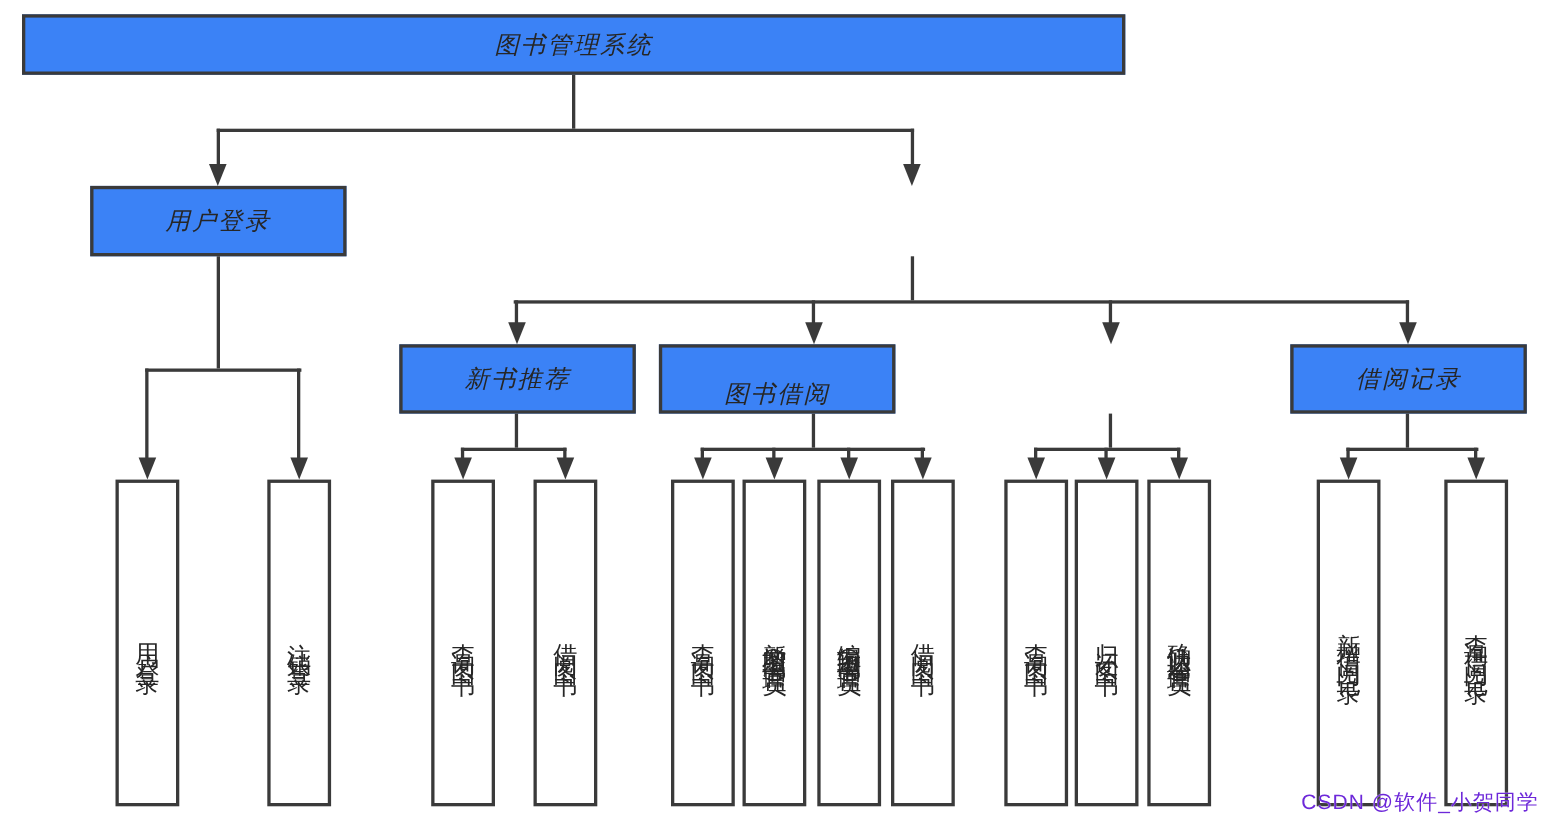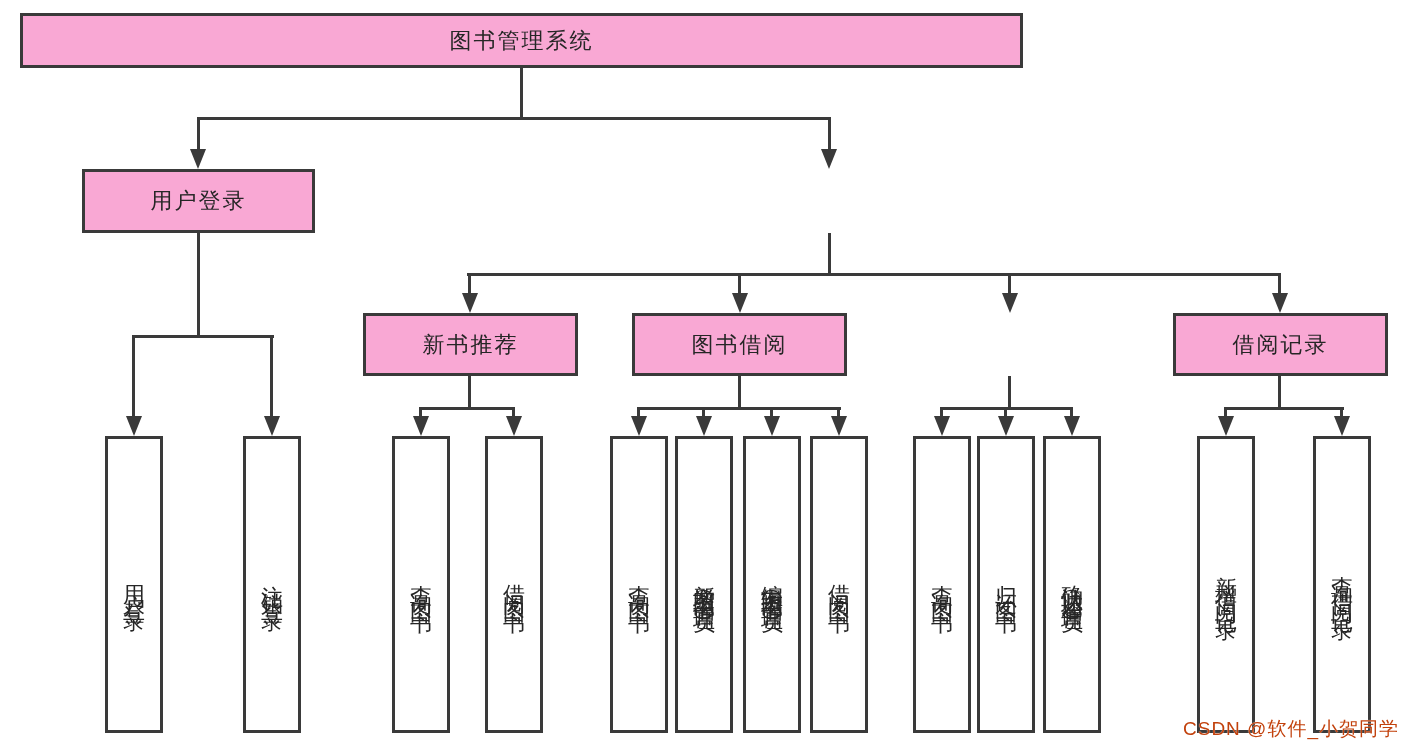--- a/index.html
+++ b/index.html
@@ -7,28 +7,29 @@
     position: relative;
     width: 1405px;
     height: 747px;
     background: #ffffff;
     font-family: "Liberation Sans", "DejaVu Sans", sans-serif;
     overflow: hidden;
   }
   .hbox {
     position: absolute;
     box-sizing: border-box;
-    background: #f9a8d4;
+    background: #3b82f6;
     border: 3px solid #3a3a3a;
     display: flex;
     align-items: center;
     justify-content: center;
     font-size: 22px;
     letter-spacing: 2px;
     color: #262626;
+    font-style: italic;
   }
   .vbox {
     position: absolute;
     box-sizing: border-box;
     background: #ffffff;
     border: 3px solid #3a3a3a;
     top: 436px;
     width: 58px;
     height: 297px;
     display: flex;
@@ -57,33 +58,33 @@
     height: 0;
     border-left: 8px solid transparent;
     border-right: 8px solid transparent;
     border-top: 20px solid #3a3a3a;
   }
   #watermark {
     position: absolute;
     left: 1183px;
     top: 716px;
     font-size: 19px;
-    color: #c2410c;
+    color: #6d28d9;
     letter-spacing: 1px;
     z-index: 10;
     white-space: nowrap;
     text-shadow: 0 0 1px #ffffff;
   }
 
   
   #n-root   { left: 20px;  top: 13px;  width: 1003px; height: 55px; }
   #n-login  { left: 82px;  top: 169px; width: 233px;  height: 64px; }
   #n-mgmt   { left: 712px; top: 169px; width: 235px;  height: 64px; }
   #n-newbook{ left: 363px; top: 313px; width: 215px;  height: 63px; }
-  #n-borrow { left: 632px; top: 313px; width: 215px;  height: 63px; }
+  #n-borrow { left: 599px; top: 313px; width: 215px;  height: 63px; align-items: flex-end; }
   #n-current{ left: 903px; top: 313px; width: 215px;  height: 63px; }
   #n-record { left: 1173px;top: 313px; width: 215px;  height: 63px; }
 
   #l-userlogin { left: 105px; }
   #l-logout    { left: 243px; }
   #l-query-nb  { left: 392px; }
   #l-borrow-nb { left: 485px; }
   #l-query-bb  { left: 610px; }
   #l-add-bb    { left: 675px; }
   #l-edit-bb   { left: 743px; }

